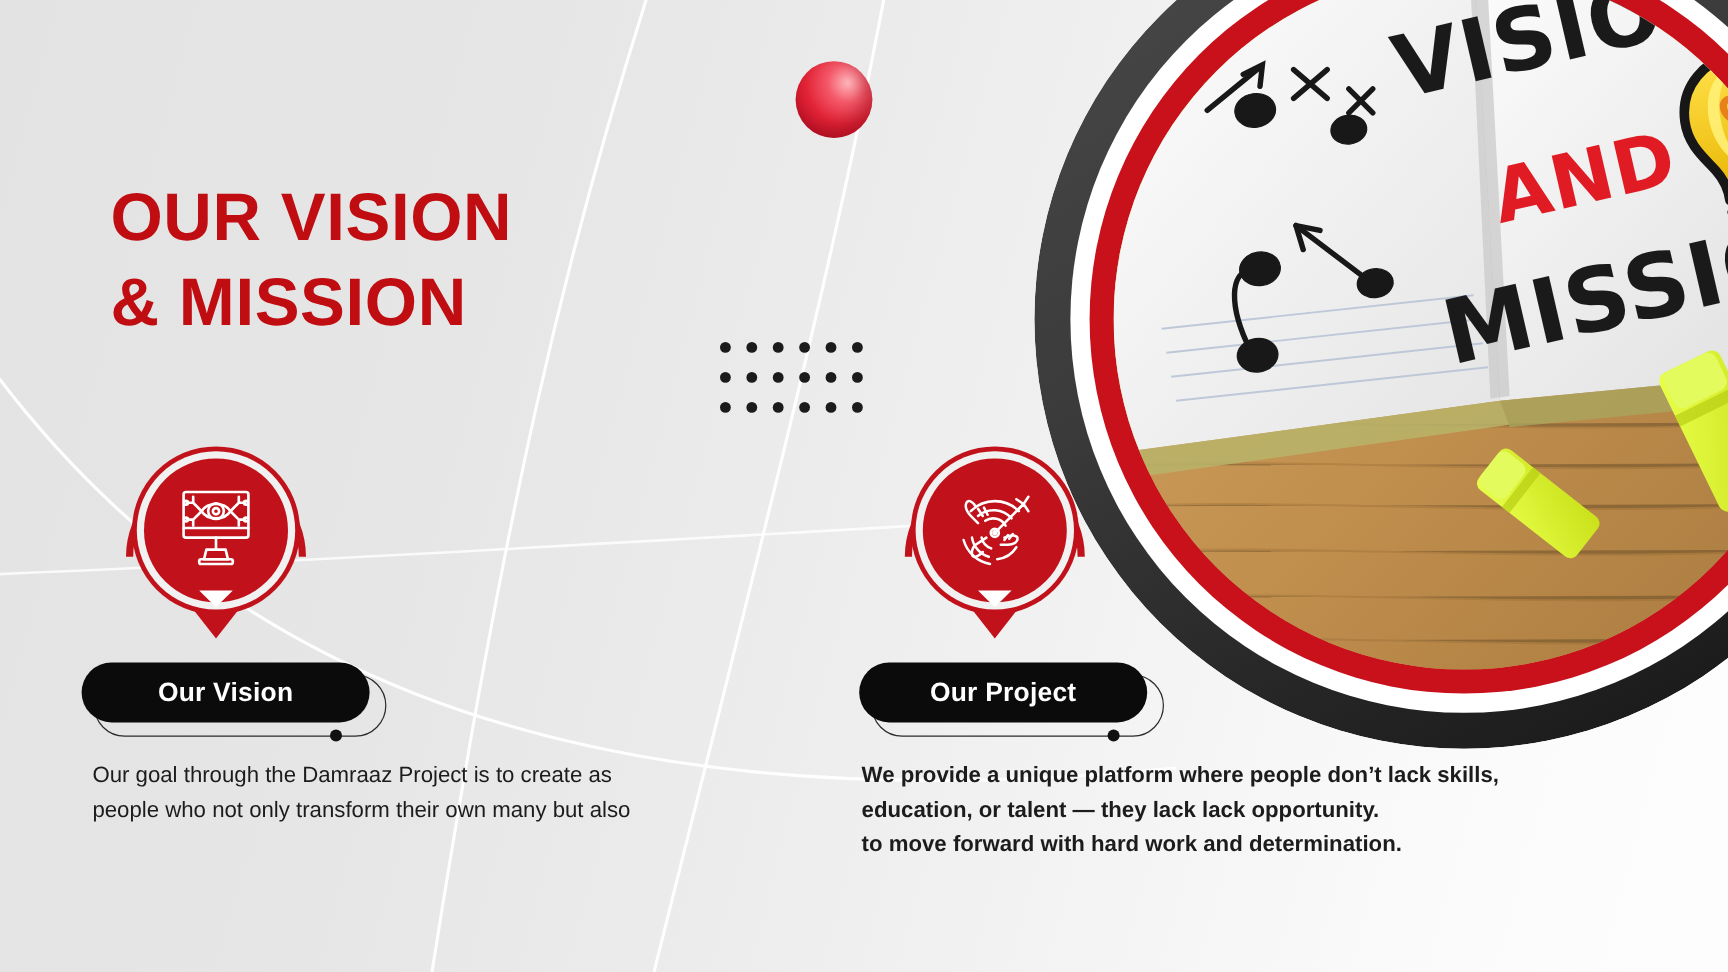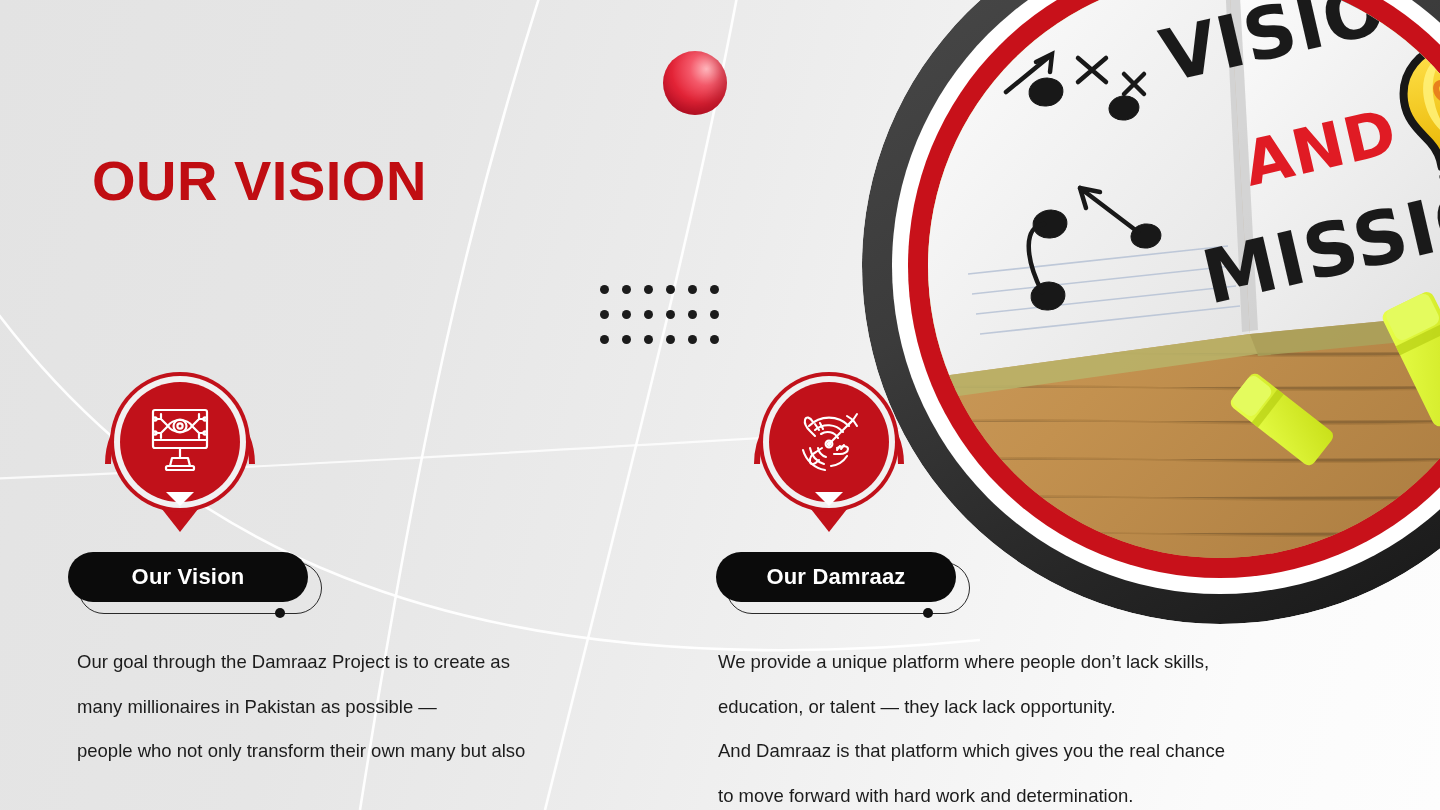--- a/index.html
+++ b/index.html
@@ -164,21 +164,21 @@
     z-index: 2;
   }
 
   
   .body-text {
     position: absolute;
     color: #1c1c1c;
     font-size: 18.5px;
     line-height: 28.6px;
   }
-  .body-text span { display: block; white-space: pre; margin-top: 16px; }
+  .body-text span { display: block; white-space: pre; }
 
   
   .photo-frame {
     position: absolute;
     left: 862px;
     top: -92px;
     width: 716px;
     height: 716px;
     border-radius: 50%;
     overflow: hidden;
@@ -240,20 +240,21 @@
     <i></i>
       <i></i>
       <i></i>
       <i></i>
       <i></i>
       <i></i>
   </div>
 
   <h1 class="title">
     <span class="line">OUR VISION</span>
+    <span class="line">&amp; MISSION</span>
   </h1>
 
   <div class="pin" style="left:102px; top:364px;">
     <svg class="arc" viewBox="0 0 156 156" fill="none">
       <path d="M6 100 A 72 72 0 1 1 150 100" stroke="#C1111A" stroke-width="6" fill="none" stroke-linecap="butt"></path>
     </svg>
     <div class="tail"></div>
     <div class="body"></div>
     <div class="notch"></div>
     <div class="icon-wrap">
@@ -280,21 +281,20 @@
 
   <div class="label-group" style="left:68px; top:552px;">
     <div class="label-outline">
       <span class="nub"></span>
     </div>
     <div class="label-pill">Our Vision</div>
   </div>
 
   <div class="body-text" style="left:77px; top:632px; width:600px;">
     <span>Our goal through the Damraaz Project is to create as</span>
-    <span>many millionaires in Pakistan as possible —</span>
     <span>people who not only transform their own many but also</span>
   </div>
 
   <div class="pin" style="left:751px; top:364px;">
     <svg class="arc" viewBox="0 0 156 156" fill="none">
       <path d="M6 100 A 72 72 0 1 1 150 100" stroke="#C1111A" stroke-width="6" fill="none" stroke-linecap="butt"></path>
     </svg>
     <div class="tail"></div>
     <div class="body"></div>
     <div class="notch"></div>
@@ -318,27 +318,26 @@
         <path d="M49 42 L46 46 M53 41 L50 45"></path>
         <path d="M28 56 C 24 60, 20 62, 19 58 C 18 54, 21 50, 25 48 L31 44"></path>
       </svg>
     </div>
   </div>
 
   <div class="label-group" style="left:716px; top:552px;">
     <div class="label-outline">
       <span class="nub"></span>
     </div>
-    <div class="label-pill">Our Damraaz</div>
-  </div>
-
-  <div class="body-text" style="left:718px; top:632px; width:640px;">
+    <div class="label-pill">Our Project</div>
+  </div>
+
+  <div class="body-text" style="left:718px; top:632px; width:640px;font-weight:bold;">
     <span>We provide a unique platform where people don’t lack skills,</span>
     <span>education, or talent — they lack lack opportunity.</span>
-    <span>And Damraaz is that platform which gives you the real chance</span>
     <span>to move forward with hard work and determination.</span>
   </div>
 
   <div class="photo-frame">
     <div class="ring-dark"></div>
     <div class="ring-white"></div>
     <div class="ring-red"></div>
     <div class="photo">
       <svg class="photo-inner" viewBox="0 0 584 584" preserveAspectRatio="xMidYMid slice">
         <defs>

